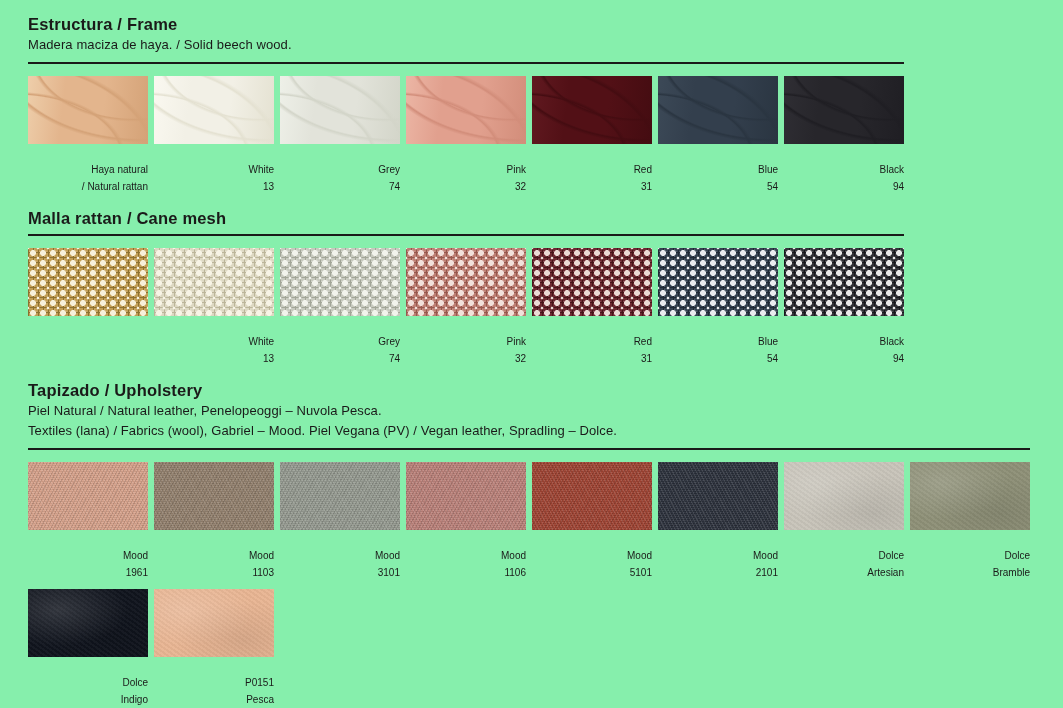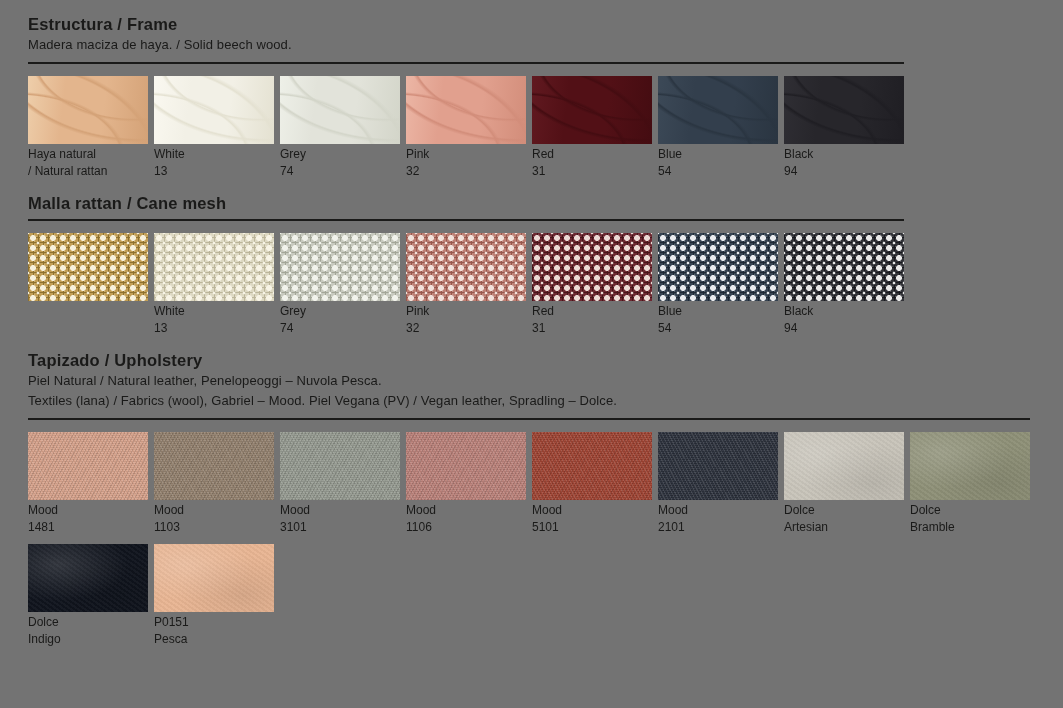--- a/index.html
+++ b/index.html
@@ -1,30 +1,30 @@
 <!DOCTYPE html>
 <html><head>
 <meta charset="utf-8">
 <style>
   html,body{margin:0;padding:0;background:#ffffff;}
   .page{
     position:relative;width:1063px;height:708px;overflow:hidden;
     box-sizing:border-box;padding:15px 0 0 28px;
     font-family:"Liberation Sans",sans-serif;color:#1a1a19;
-    background:#737373;
+    background:#86efac;
   }
   .section{margin:0 0 14px 0;}
   .sec-title{font-size:16.5px;line-height:18px;font-weight:700;margin:0;letter-spacing:.2px;}
   .sec-subtitle{margin-top:2px;}
   .sec-subtitle div{font-size:13px;line-height:20px;letter-spacing:.1px;}
   .sec-rule{border:none;border-top:2px solid var(--rule,#1a1a19);height:0;margin:7px 0 12px 0;}
   .swatch-row{display:flex;flex-wrap:wrap;column-gap:6px;row-gap:8px;width:1002px;}
   .swatch-cell{margin:0;width:120px;}
   .chip{width:120px;height:68px;}
-  .swatch-label{margin-top:2px;text-align:left;font-size:12px;line-height:17px;}
+  .swatch-label{margin-top:17px;text-align:right;font-size:10px;line-height:17px;}
 
   
   .wood{
     background-color:var(--base);
     background-image:
       radial-gradient(ellipse 180px 120px at 88% -35%, rgba(0,0,0,0) 55%, var(--grain) 56%, rgba(0,0,0,0) 58%),
       radial-gradient(ellipse 230px 150px at 95% -45%, rgba(0,0,0,0) 62%, var(--grain) 63%, rgba(0,0,0,0) 65%),
       radial-gradient(ellipse 240px 170px at -15% 135%, rgba(0,0,0,0) 60%, var(--grain) 61%, rgba(0,0,0,0) 63%),
       radial-gradient(ellipse 200px 120px at -10% 120%, rgba(0,0,0,0) 52%, var(--grain) 53%, rgba(0,0,0,0) 55%),
       linear-gradient(97deg, var(--hilite) 0%, var(--base) 30%, var(--base) 62%, var(--grain) 100%);
@@ -179,21 +179,21 @@
     <div class="sec-subtitle">
         <div>Piel Natural / Natural leather, Penelopeoggi – Nuvola Pesca.</div>
         <div>Textiles (lana) / Fabrics (wool), Gabriel – Mood. Piel Vegana (PV) / Vegan leather, Spradling – Dolce.</div>
       </div>
     <hr class="sec-rule" style="width: 1002px;">
     <div class="swatch-row">
         <figure class="swatch-cell">
     <div class="chip fabric" style="--base: #d6a18a;"></div>
     <figcaption class="swatch-label">
             <div>Mood</div>
-            <div>1481</div>
+            <div>1961</div>
           </figcaption>
   </figure>
         <figure class="swatch-cell">
     <div class="chip fabric" style="--base: #92806d;"></div>
     <figcaption class="swatch-label">
             <div>Mood</div>
             <div>1103</div>
           </figcaption>
   </figure>
         <figure class="swatch-cell">

